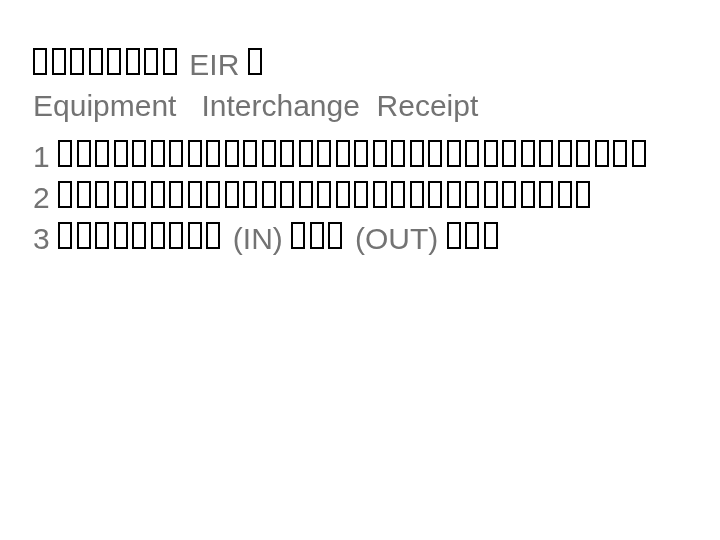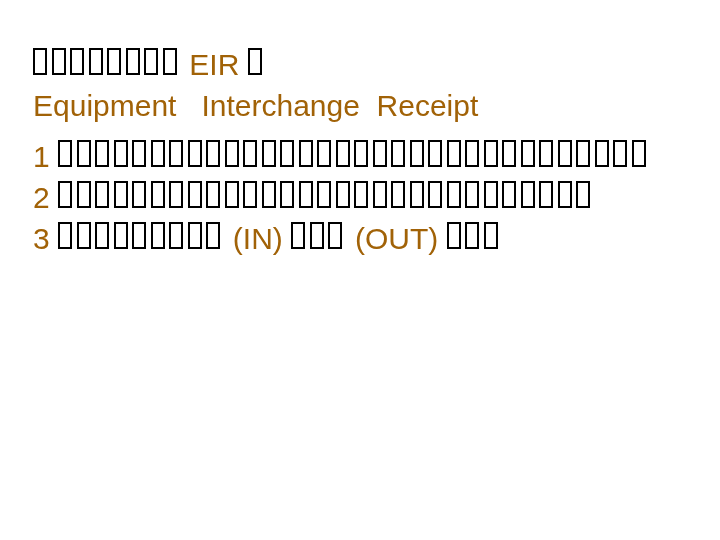--- a/index.html
+++ b/index.html
@@ -6,21 +6,21 @@
     margin: 0;
     padding: 0;
     background: #ffffff;
   }
   .slide {
     position: relative;
     width: 720px;
     height: 540px;
     background: #ffffff;
     overflow: hidden;
-    color: #a16207;
+    color: #737373;
     font-family: "Liberation Sans", sans-serif;
   }
   .textblock {
     position: absolute;
     top: 0;
     left: 0;
     padding: 44px 0 0 33px;
     font-size: 30px;
     line-height: 41px;
     white-space: pre;

